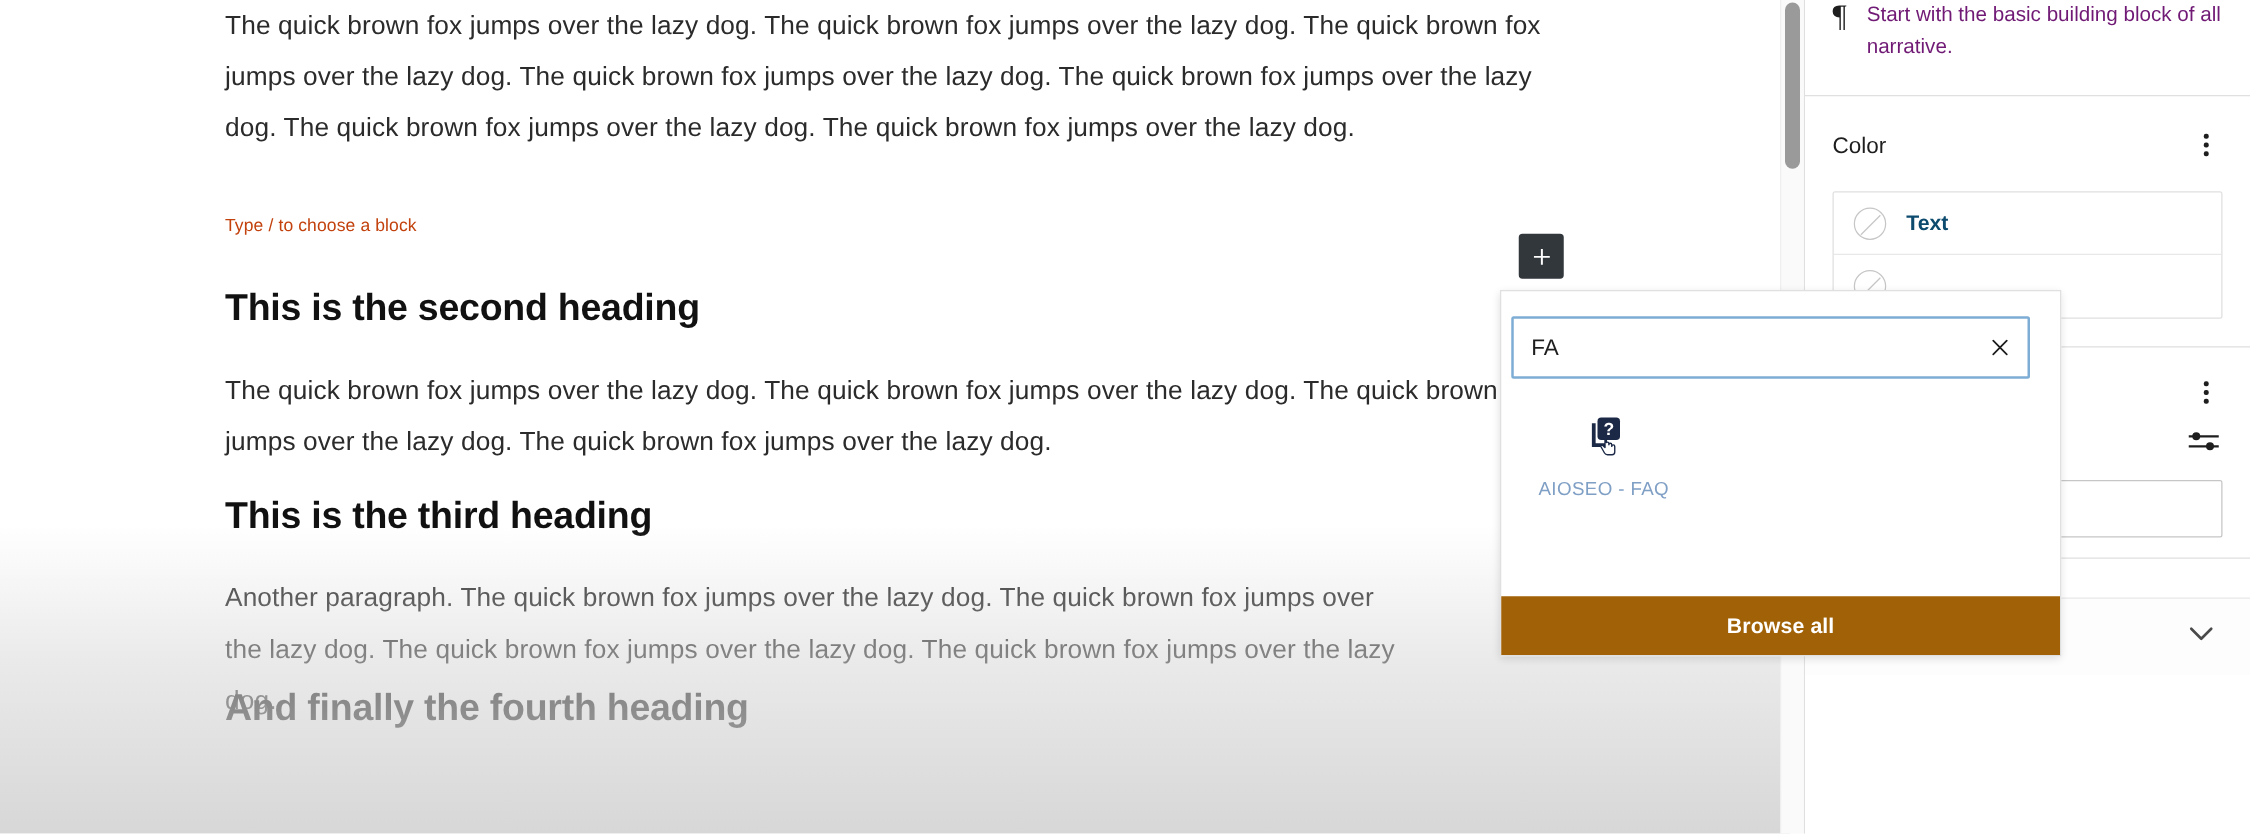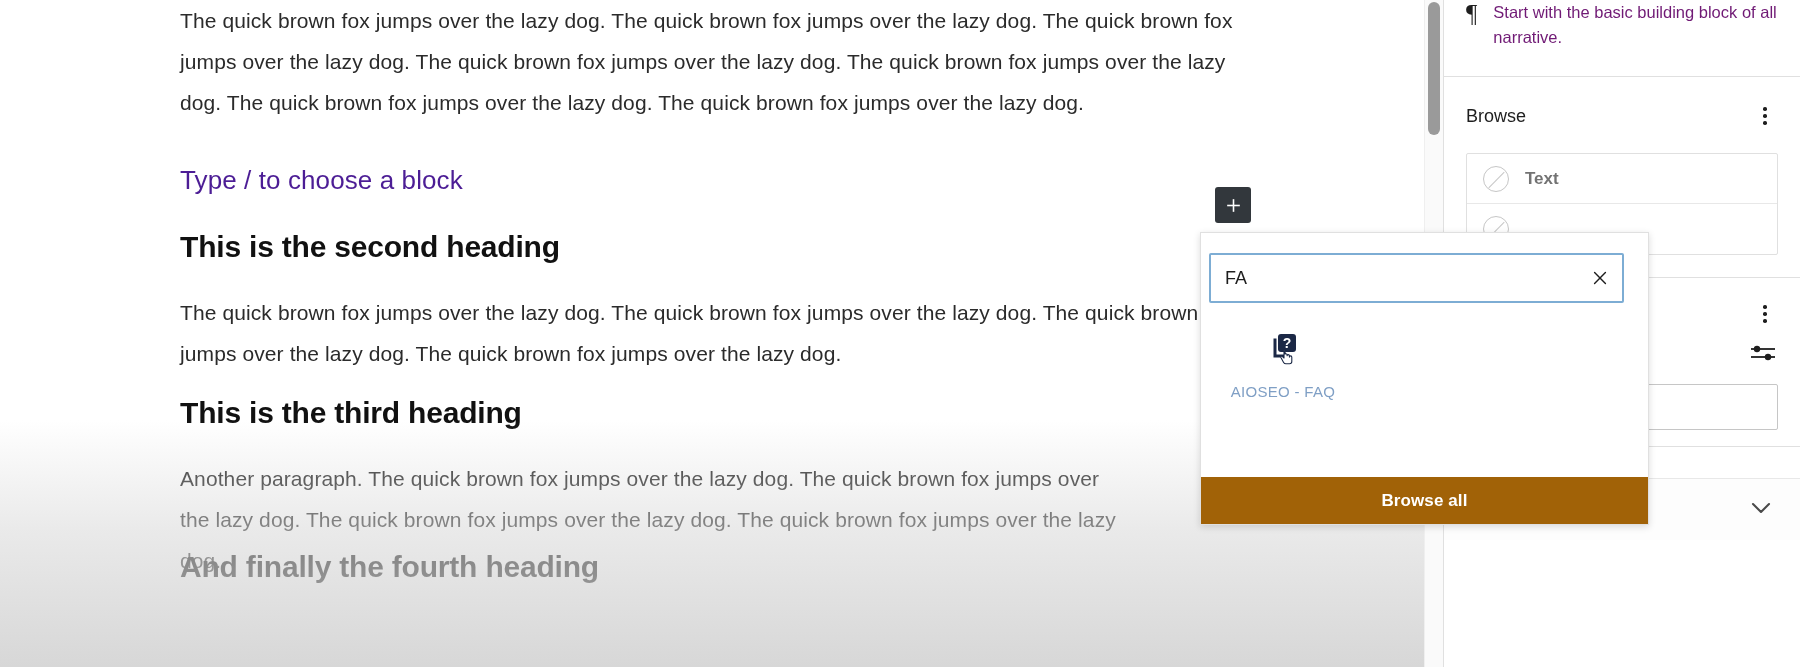--- a/index.html
+++ b/index.html
@@ -31,23 +31,23 @@
     left: 180px; top: 0; width: 1065px;
   }
 
   .para {
     font-size: 21px;
     line-height: 41px;
     color: #2b2b2b;
     letter-spacing: .1px;
   }
   .placeholder-block {
-    font-size: 26px;
+    font-size: 14px;
     line-height: 41px;
-    color: #4c1d95;
+    color: #c2410c;
     letter-spacing: .1px;
   }
   .heading {
     font-size: 30px;
     font-weight: 700;
     color: #111111;
     letter-spacing: -.2px;
     line-height: 38px;
   }
 
@@ -237,21 +237,21 @@
     flex: 0 0 auto;
   }
   .swatch::after {
     content: "";
     position: absolute; left: 50%; top: 2px;
     width: 1px; height: 22px;
     background: #c6c6c6;
     transform: rotate(45deg);
     transform-origin: center;
   }
-  .color-label { font-size: 17px; color: #737373; font-weight: 600; }
+  .color-label { font-size: 17px; color: #0c4a6e; font-weight: 600; }
 
   
   #sb-typography { position: relative; }
   #typo-head {
     display: flex; align-items: center; justify-content: flex-end;
     padding: 18px 22px 0 22px;
     height: 54px;
   }
   #typo-tools {
     display: flex; align-items: center; justify-content: flex-end;
@@ -359,21 +359,21 @@
 
     <div class="sb-section">
       <div id="sb-blockcard">
         <span class="bc-icon">¶</span>
         <span class="bc-desc">Start with the basic building block of all narrative.</span>
       </div>
     </div>
 
     <div class="sb-section">
       <div class="sb-panel-head">
-        <span class="sb-panel-title">Browse</span>
+        <span class="sb-panel-title">Color</span>
         <span class="dots-btn">
           <i></i>
             <i></i>
             <i></i>
         </span>
       </div>
       <div id="color-list">
         <div class="color-row">
           <span class="swatch"></span>
           <span class="color-label">Text</span>

